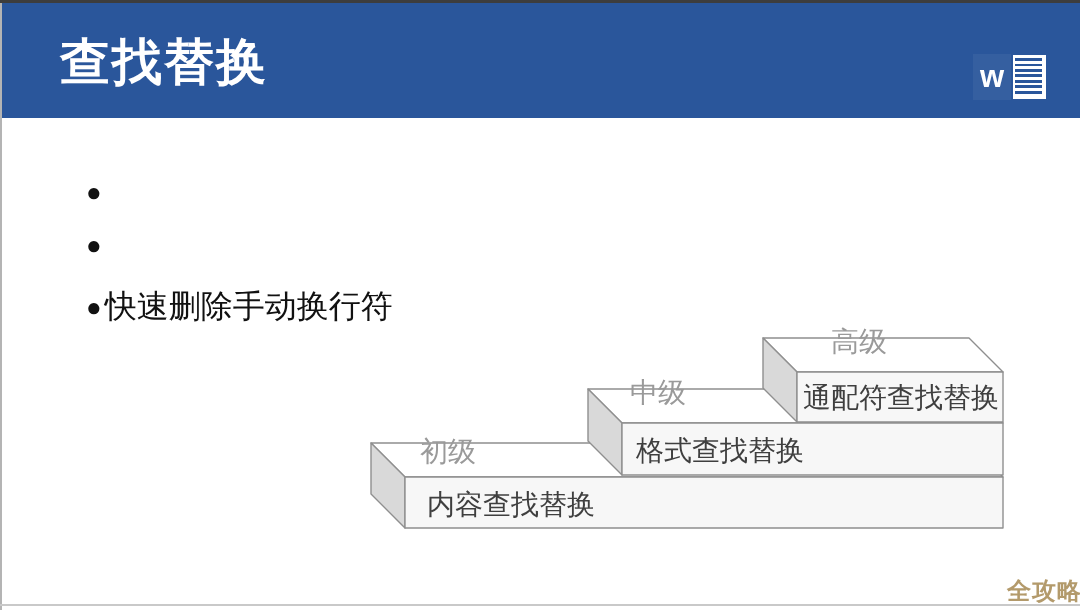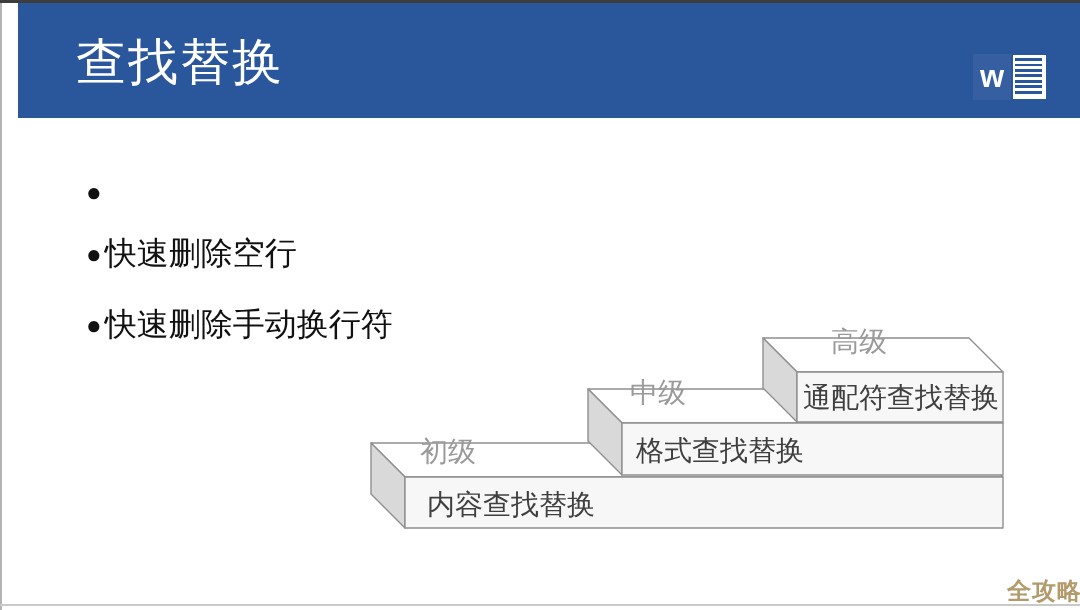--- a/index.html
+++ b/index.html
@@ -7,21 +7,21 @@
     position:relative; width:1080px; height:610px; background:#ffffff;
     font-family:"Liberation Sans","DejaVu Sans",sans-serif; overflow:hidden;
   }
 
   
   .edge-top    { position:absolute; top:0; left:0; right:0; height:3px; background:#3d3d3d; z-index:6; }
   .edge-left   { position:absolute; top:0; left:0; bottom:0; width:2px; background:#b4b4b4; z-index:5; }
   .edge-bottom { position:absolute; left:0; right:0; bottom:4px; height:2px; background:#c9c9c9; z-index:5; }
 
   
-  .header { position:absolute; top:3px; left:18px; right:0; height:115px; background:#2A569B; }
+  .header { position:absolute; top:3px; left:2px; right:0; height:115px; background:#2A569B;font-weight:bold; }
   .title  { position:absolute; left:58px; top:26px; font-size:50px; color:#ffffff; letter-spacing:2px; white-space:nowrap; }
 
   
   .word-logo { position:absolute; left:973px; top:54px; display:flex; align-items:flex-start; z-index:3; }
   .w-square  { width:38px; height:46px; background:#355FA0; color:#ffffff; font-weight:bold; font-size:31px;
                display:flex; align-items:center; justify-content:center; }
   .doc-page  { width:33px; height:44px; background:#ffffff; margin-left:2px; padding:3px 4px 3px 2px; box-sizing:border-box; margin-top:1px; }
   .doc-lines { width:100%; height:100%; background:repeating-linear-gradient(to bottom,#2A569B 0 3px,#ffffff 3px 5.5px); }
 
   
@@ -62,21 +62,20 @@
       <div class="doc-lines"></div>
     </div>
   </div>
 
   <div class="bullets">
     <div class="bullet-row">
       <span class="bullet-marker">●</span>
     </div>
     <div class="bullet-row">
       <span class="bullet-marker">●</span>
-      <span>快速删除空行</span>
     </div>
     <div class="bullet-row">
       <span class="bullet-marker">●</span>
       <span>快速删除手动换行符</span>
     </div>
   </div>
 
   <svg class="stairs" viewBox="0 0 1080 610" aria-hidden="true">
 
     <g>

